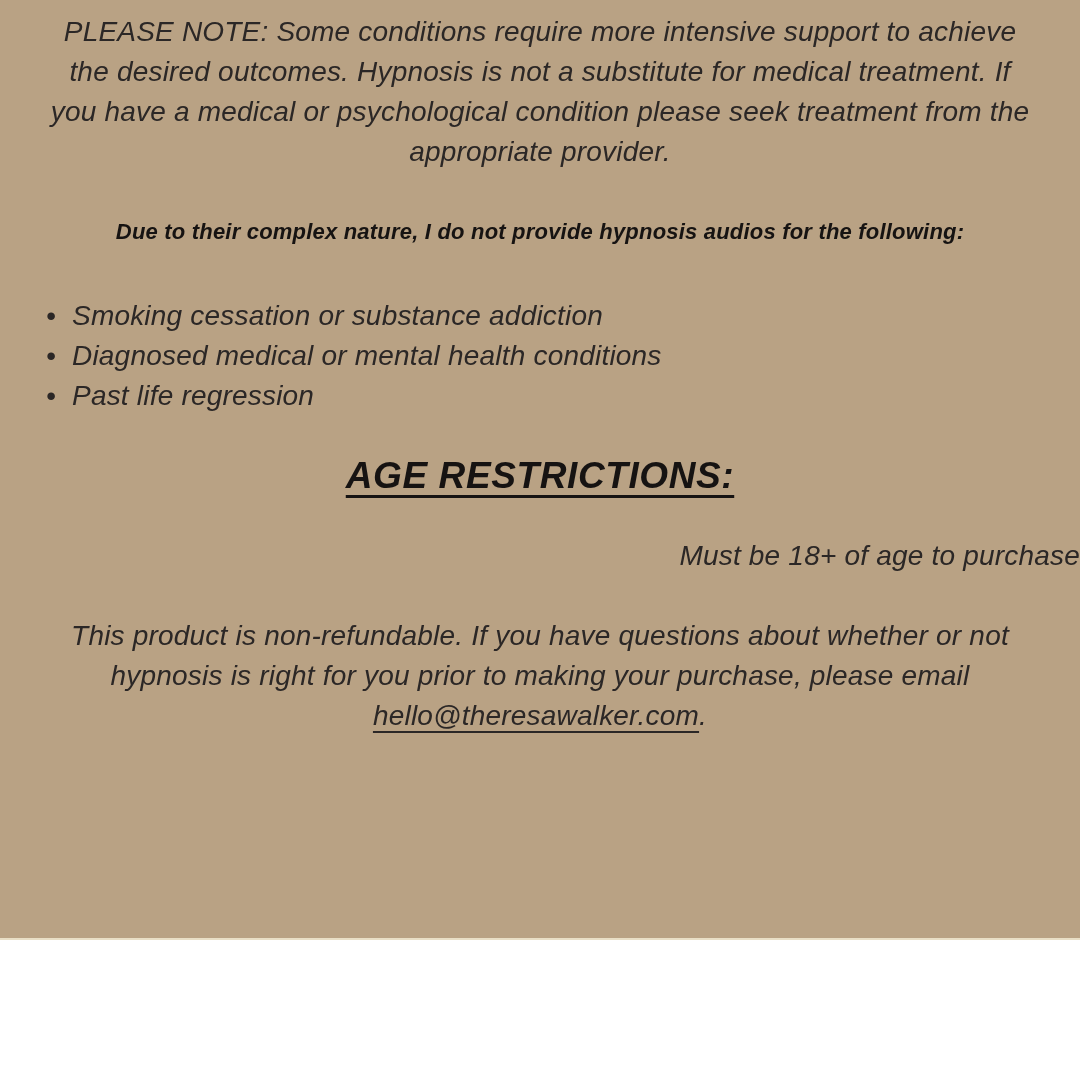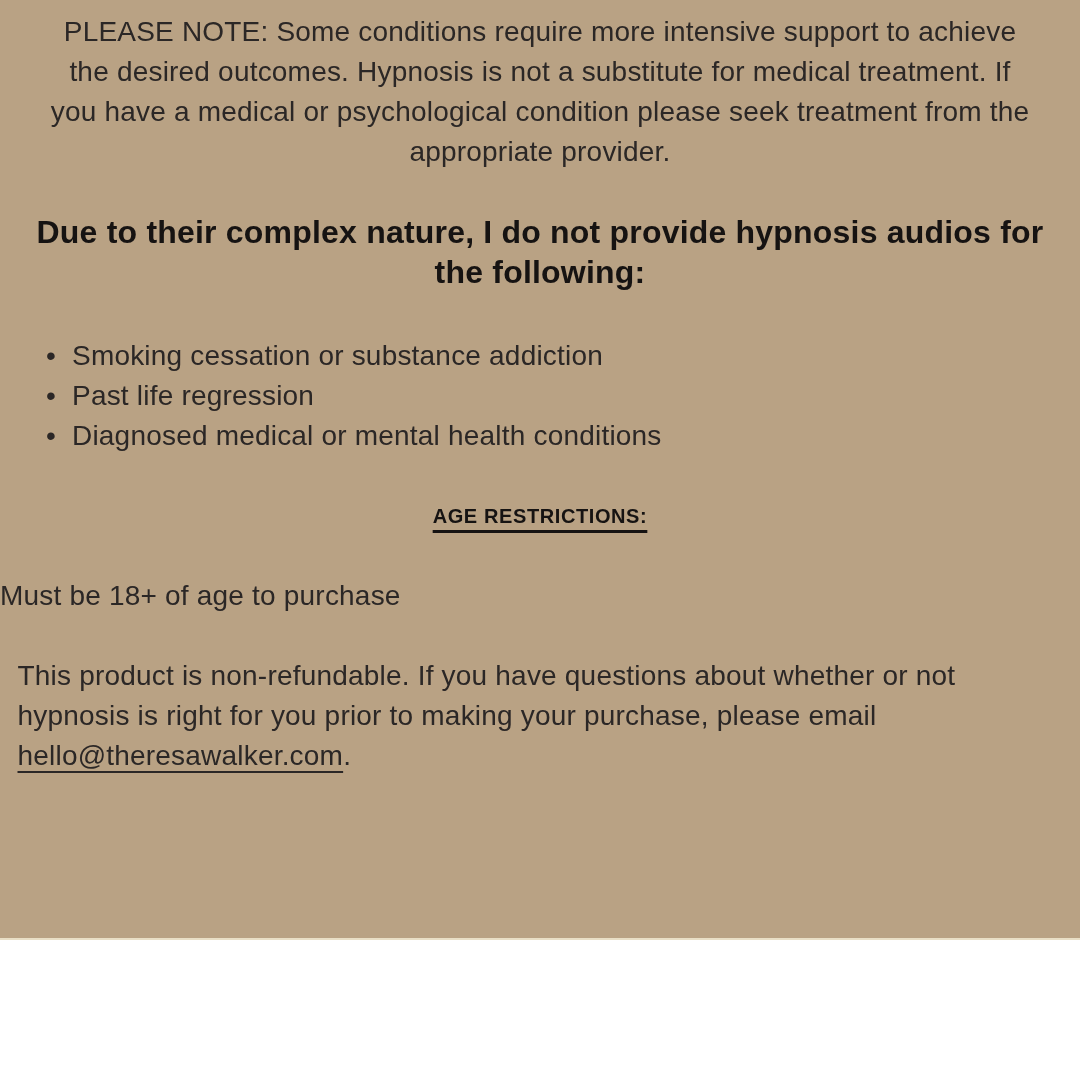--- a/index.html
+++ b/index.html
@@ -2,21 +2,21 @@
 <html style="--background: #b9a284; --text: #2b2726; --heading-text: #161312; --divider: #e9dfc6; --footer-background: #ffffff;"><head>
 <meta charset="utf-8">
 <style>
   :root {
     --background: #b9a284;
     --text: #2b2726;
     --heading-text: #161312;
     --divider: #e9dfc6;
     --footer-background: #ffffff;
   }
-  * { box-sizing: border-box; }
+  * { box-sizing: border-box; font-style: italic; }
   html, body { margin: 0; padding: 0; }
   body {
     font-family: "Liberation Sans", sans-serif;
     width: 1080px;
     height: 1080px;
     background: var(--footer-background);
   }
   .canvas {
     width: 1080px;
     height: 1080px;
@@ -36,57 +36,58 @@
   }
   .intro {
     margin: 0 auto;
     max-width: 990px;
     text-align: center;
   }
   .excl-heading {
     margin: 40px auto 0;
     max-width: 1010px;
     text-align: center;
-    font-size: 32px;
+    font-size: 22px;
     font-weight: bold;
     line-height: 40px;
     color: var(--heading-text);
   }
   .excl-list {
     list-style: none;
     margin: 44px 0 0;
     padding: 0 0 0 46px;
   }
   .excl-list li {
     line-height: 40px;
   }
   .bullet {
     display: inline-block;
     width: 26px;
     text-align: left;
   }
   .underline-heading {
     margin: 40px 0 0;
     text-align: center;
-    font-size: 20px;
+    font-size: 37px;
     font-weight: bold;
     line-height: 40px;
     color: var(--heading-text);
     letter-spacing: 0.6px;
     text-decoration: underline;
     text-decoration-thickness: 3px;
     text-underline-offset: 7px;
   }
   .center-text {
     margin: 40px 0 0;
-    text-align: left;
+    text-align: right;
   }
   .refund {
     margin: 40px auto 0;
     max-width: 1045px;
+    text-align: center;
   }
   .email {
     color: inherit;
     text-decoration: underline;
     text-decoration-thickness: 2px;
     text-underline-offset: 6px;
     cursor: pointer;
   }
   .footer {
     width: 1080px;
@@ -102,24 +103,24 @@
 
     <p class="intro">PLEASE NOTE: Some conditions require more intensive support to achieve the desired outcomes. Hypnosis is not a substitute for medical treatment. If you have a medical or psychological condition please seek treatment from the appropriate provider.</p>
 
     <h2 class="excl-heading">Due to their complex nature, I do not provide hypnosis audios for the following:</h2>
 
     <ul class="excl-list">
       <li>
         <span class="bullet">•</span><span>Smoking cessation or substance addiction</span>
       </li>
       <li>
-        <span class="bullet">•</span><span>Past life regression</span>
+        <span class="bullet">•</span><span>Diagnosed medical or mental health conditions</span>
       </li>
       <li>
-        <span class="bullet">•</span><span>Diagnosed medical or mental health conditions</span>
+        <span class="bullet">•</span><span>Past life regression</span>
       </li>
     </ul>
 
     <h3 class="underline-heading">AGE RESTRICTIONS:</h3>
 
     <p class="center-text">Must be 18+ of age to purchase</p>
 
 
     <p class="refund"><span>This product is non-refundable. If you have questions about whether or not hypnosis is right for you prior to making your purchase, please email </span><a class="email">hello@theresawalker.com</a><span>.</span></p>
 

